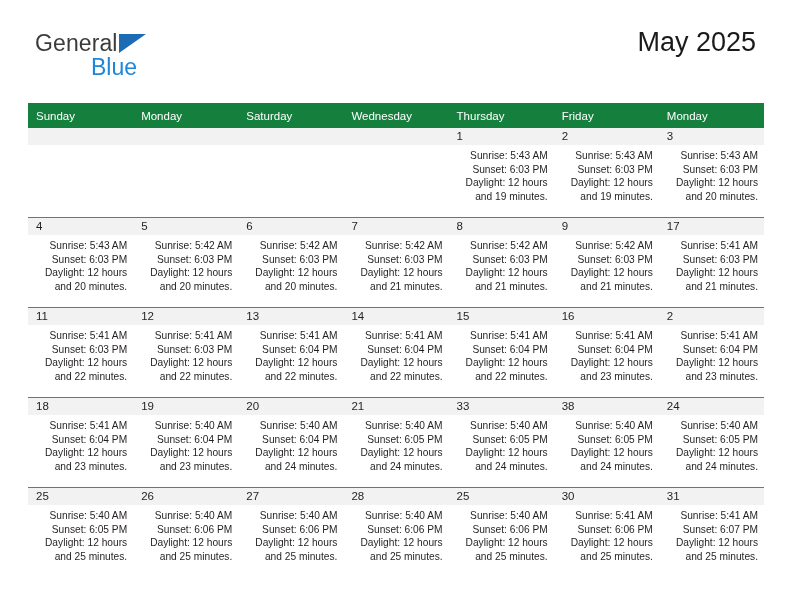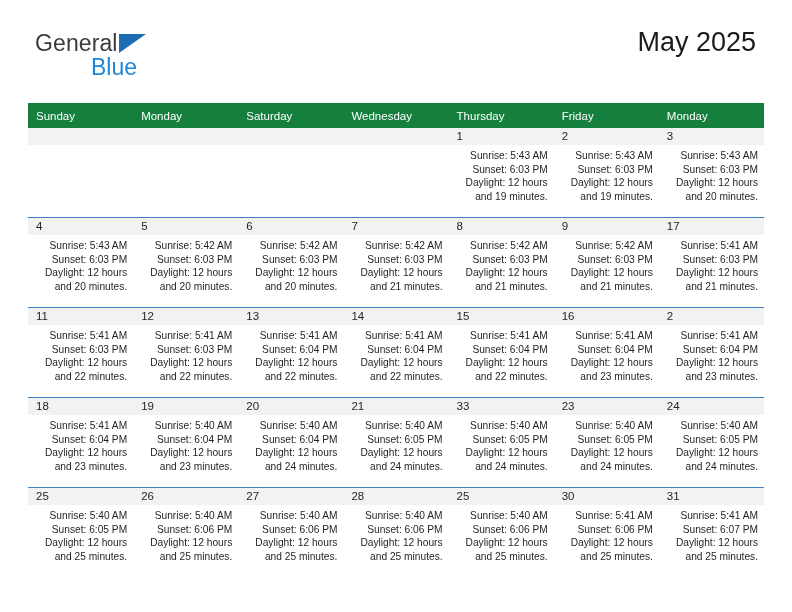--- a/index.html
+++ b/index.html
@@ -461,21 +461,21 @@
               <div class="cell-body">
                 <div>Sunrise: 5:40 AM</div>
                 <div>Sunset: 6:05 PM</div>
                 <div>Daylight: 12 hours</div>
                 <div>and 24 minutes.</div>
               </div>
             </div>
           </td>
           <td>
             <div class="cell-inner">
-              <div class="cell-datebar">23</div>
+              <div class="cell-datebar">38</div>
               <div class="cell-body">
                 <div>Sunrise: 5:40 AM</div>
                 <div>Sunset: 6:05 PM</div>
                 <div>Daylight: 12 hours</div>
                 <div>and 24 minutes.</div>
               </div>
             </div>
           </td>
           <td>
             <div class="cell-inner">

